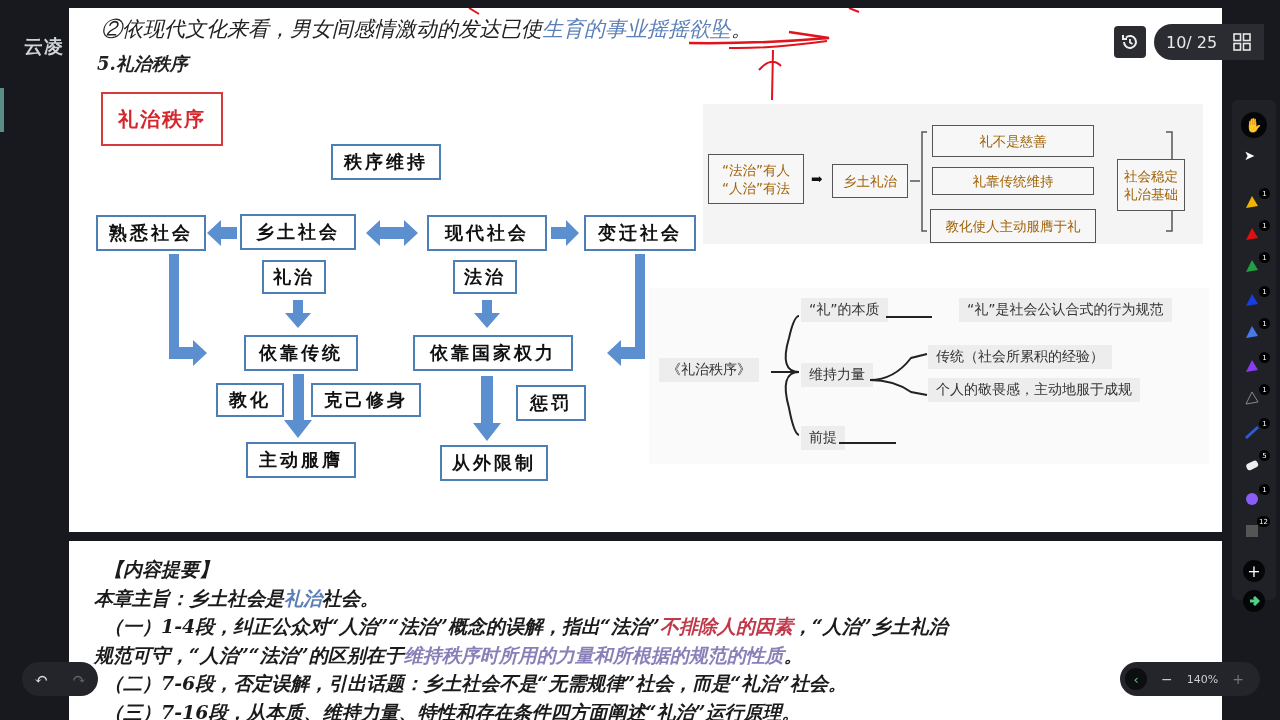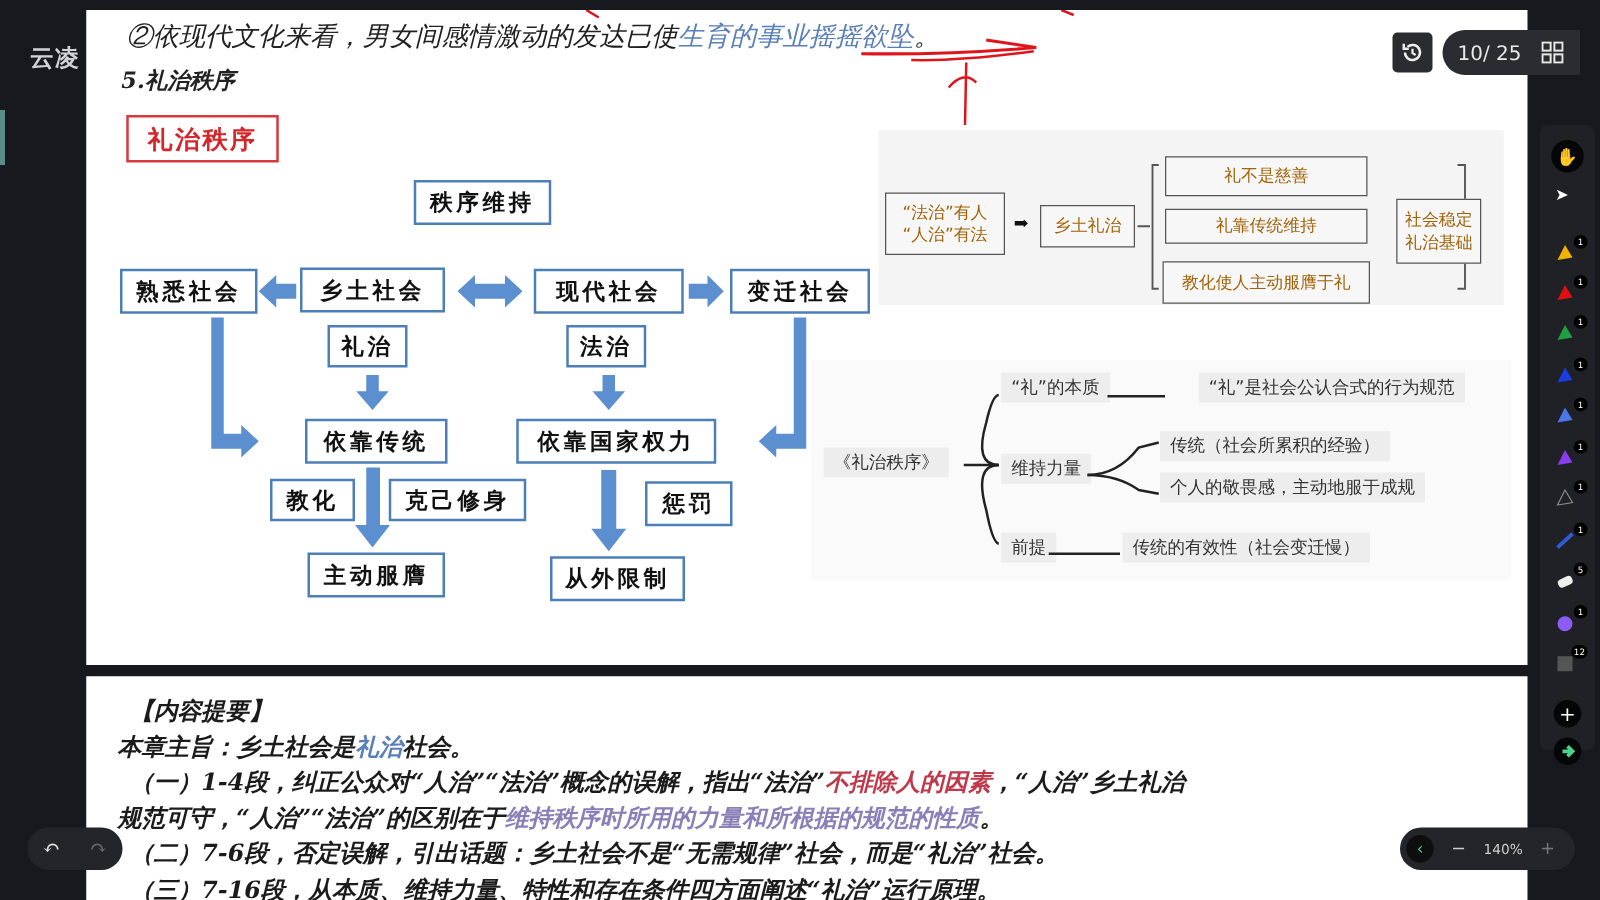--- a/index.html
+++ b/index.html
@@ -5,21 +5,21 @@
 *{box-sizing:border-box;margin:0;padding:0}
 html,body{width:1280px;height:720px;overflow:hidden;background:#16181d;font-family:"DejaVu Serif",serif}
 .app{position:relative;width:1280px;height:720px;background:#17191e}
 .brand{position:absolute;left:24px;top:34px;color:#cfd2d6;font-family:Liberation Sans, sans-serif;font-size:19px;font-weight:bold;letter-spacing:1px}
 .leftbar{position:absolute;left:0;top:88px;width:4px;height:44px;background:#5a8d86}
 .page{position:absolute;left:69px;top:8px;width:1153px;height:524px;background:#fff;overflow:hidden}
 .page2{position:absolute;left:69px;top:541px;width:1153px;height:179px;background:#fff;overflow:hidden}
 .line1{position:absolute;left:32px;top:7px;font-size:21px;font-style:italic;color:#222;white-space:nowrap;font-weight:normal}
 .line1 .blue{color:#5b7fb8}
 .sec{position:absolute;left:28px;top:44px;font-size:18px;font-style:italic;font-weight:bold;color:#222}
-.redbox{position:absolute;left:32px;top:84px;width:122px;height:38px;border:2px solid #d8393c;color:#d4262b;font-size:20px;font-weight:bold;display:flex;align-items:center;justify-content:center;letter-spacing:2px;font-family:"DejaVu Sans",sans-serif}
+.redbox{position:absolute;left:32px;top:84px;width:122px;height:54px;border:2px solid #d8393c;color:#d4262b;font-size:20px;font-weight:bold;display:flex;align-items:center;justify-content:center;letter-spacing:2px;font-family:"DejaVu Sans",sans-serif}
 .bx{position:absolute;border:2px solid #4c7fb8;background:#fff;color:#111;font-size:18px;font-weight:bold;display:flex;align-items:center;justify-content:center;letter-spacing:3px;font-family:"DejaVu Sans",sans-serif}
 .arr{position:absolute}
 .gbox{position:absolute;border:1.5px solid #555;background:#f7f7f7;color:#a16207;font-size:13.5px;display:flex;align-items:center;justify-content:center;text-align:center;line-height:1.35;font-family:"DejaVu Sans",sans-serif}
 .mm{position:absolute;background:#ededed;color:#333;font-size:14px;padding:3px 8px;white-space:nowrap;font-family:"DejaVu Sans",sans-serif}
 .summary{position:absolute;left:35px;top:14px;font-size:19px;font-style:italic;color:#1b1b1b;line-height:28.5px;font-weight:bold}
 .summary .l{white-space:nowrap}
 .blue2{color:#5b7fb8}.red2{color:#c0394b}.purple2{color:#8a7fb8}
 .topbtn{position:absolute;left:1114px;top:26px;width:32px;height:32px;background:#2a2c31;border-radius:4px;display:flex;align-items:center;justify-content:center;color:#eee}
 .pager{position:absolute;left:1154px;top:24px;width:110px;height:36px;background:#2a2c31;border-radius:18px 0 0 18px;display:flex;align-items:center;padding-left:12px;color:#e8e8e8;font-family:"DejaVu Sans",sans-serif;font-size:16px}
 .pager .grid{margin-left:16px}
@@ -98,21 +98,20 @@
       </div>
 
     <div style="position:absolute;left:580px;top:280px;width:560px;height:176px;background:#fafafa"></div>
     <div class="mm" style="left:590px;top:350px">《礼治秩序》</div>
     <div class="mm" style="left:732px;top:290px">“礼”的本质</div>
     <div class="mm" style="left:890px;top:290px">“礼”是社会公认合式的行为规范</div>
     <div class="mm" style="left:732px;top:355px">维持力量</div>
     <div class="mm" style="left:859px;top:337px">传统（社会所累积的经验）</div>
     <div class="mm" style="left:859px;top:370px">个人的敬畏感，主动地服于成规</div>
     <div class="mm" style="left:732px;top:418px">前提</div>
-    <div class="mm" style="left:829px;top:418px">传统的有效性（社会变迁慢）</div>
     <svg style="position:absolute;left:580px;top:280px" width="560" height="176">
       <g stroke="#222" stroke-width="2" fill="none">
         <path d="M122 84 L150 84"></path>
         <path d="M150 84 Q130 84 140 50 Q145 28 150 28"></path>
         <path d="M150 84 Q130 84 140 120 Q145 146 150 147"></path>
         <path d="M237 29 L283 29"></path>
         <path d="M221 92 Q245 92 262 70 L278 66"></path>
         <path d="M221 92 Q245 92 262 104 L278 107"></path>
         <path d="M190 155 L247 155"></path>
       </g>

